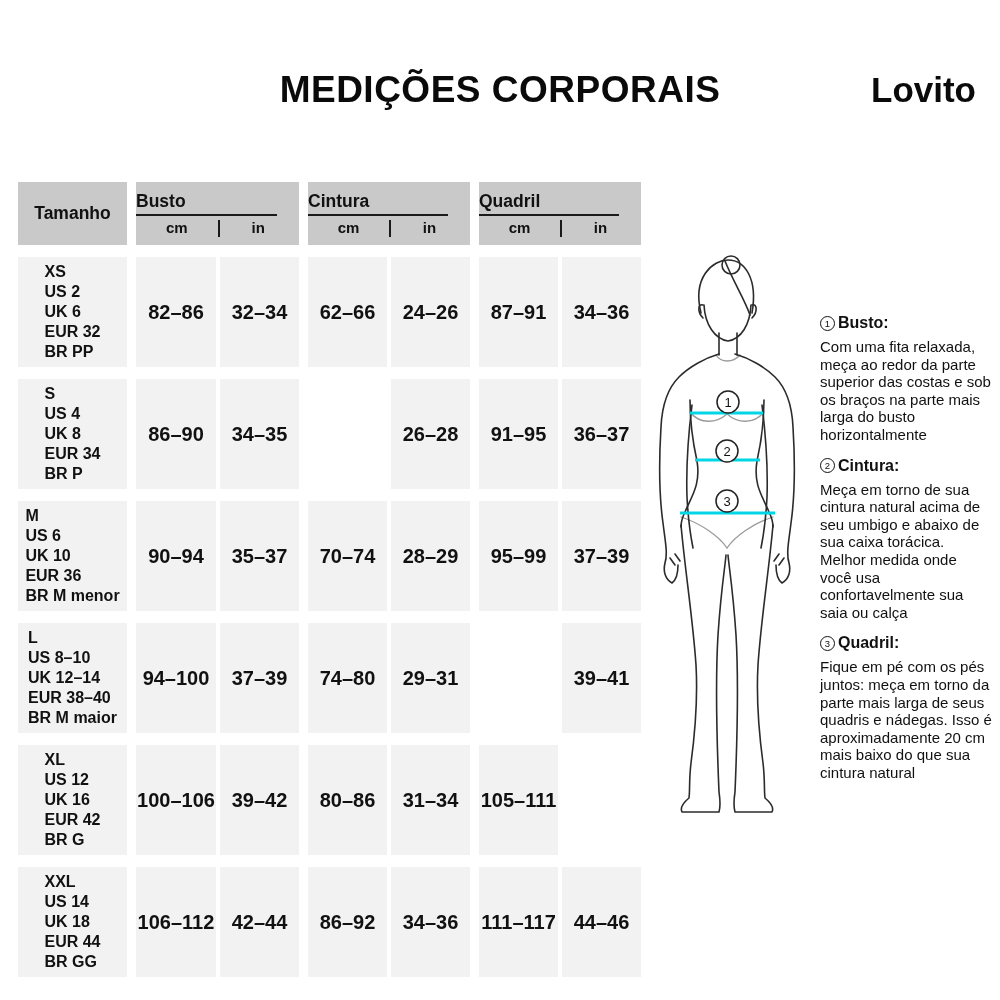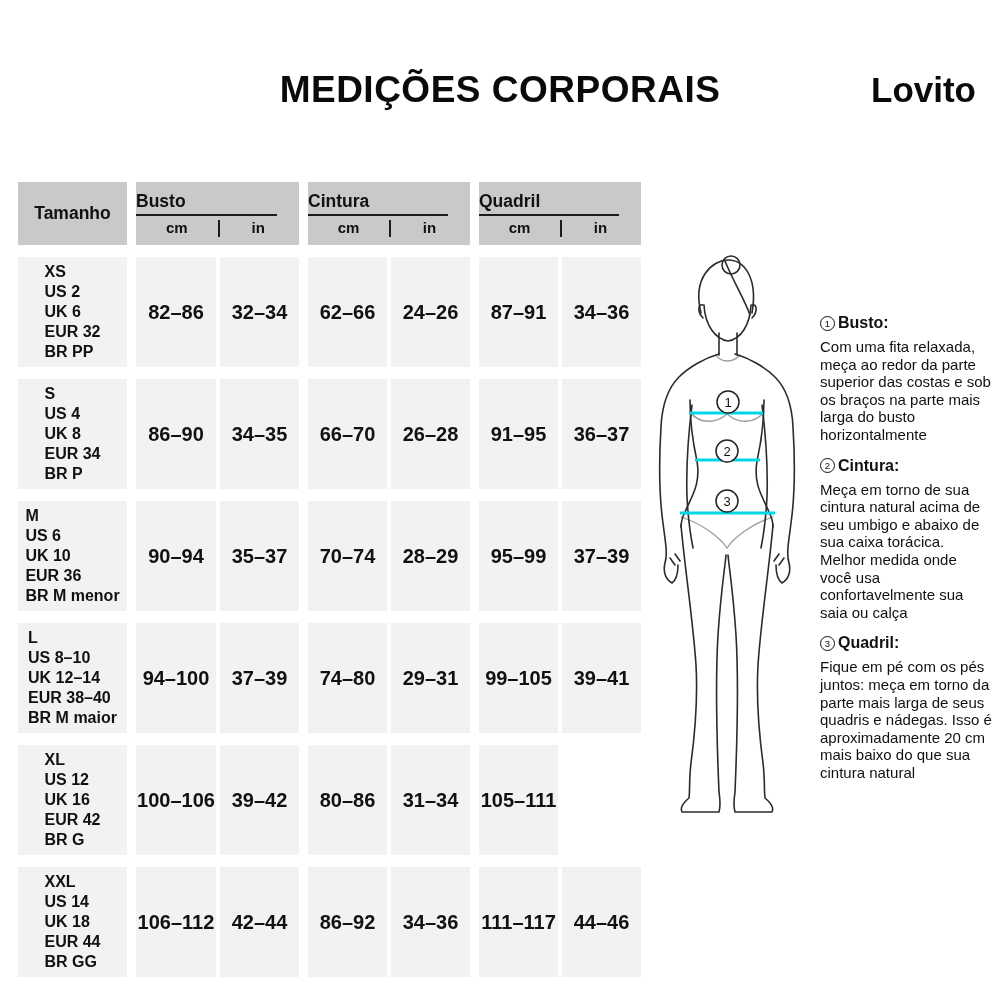--- a/index.html
+++ b/index.html
@@ -117,21 +117,20 @@
   <div class="cell value-cell col-v4 r1">87–91</div>
   <div class="cell value-cell col-v5 r1">34–36</div>
 
   <div class="cell size-cell col-size r2">S
 US 4
 UK 8
 EUR 34
 BR P</div>
   <div class="cell value-cell col-v0 r2">86–90</div>
   <div class="cell value-cell col-v1 r2">34–35</div>
-  <div class="cell value-cell col-v2 r2">66–70</div>
   <div class="cell value-cell col-v3 r2">26–28</div>
   <div class="cell value-cell col-v4 r2">91–95</div>
   <div class="cell value-cell col-v5 r2">36–37</div>
 
   <div class="cell size-cell col-size r3">M
 US 6
 UK 10
 EUR 36
 BR M menor</div>
   <div class="cell value-cell col-v0 r3">90–94</div>
@@ -143,21 +142,20 @@
 
   <div class="cell size-cell col-size r4">L
 US 8–10
 UK 12–14
 EUR 38–40
 BR M maior</div>
   <div class="cell value-cell col-v0 r4">94–100</div>
   <div class="cell value-cell col-v1 r4">37–39</div>
   <div class="cell value-cell col-v2 r4">74–80</div>
   <div class="cell value-cell col-v3 r4">29–31</div>
-  <div class="cell value-cell col-v4 r4">99–105</div>
   <div class="cell value-cell col-v5 r4">39–41</div>
 
   <div class="cell size-cell col-size r5">XL
 US 12
 UK 16
 EUR 42
 BR G</div>
   <div class="cell value-cell col-v0 r5">100–106</div>
   <div class="cell value-cell col-v1 r5">39–42</div>
   <div class="cell value-cell col-v2 r5">80–86</div>

